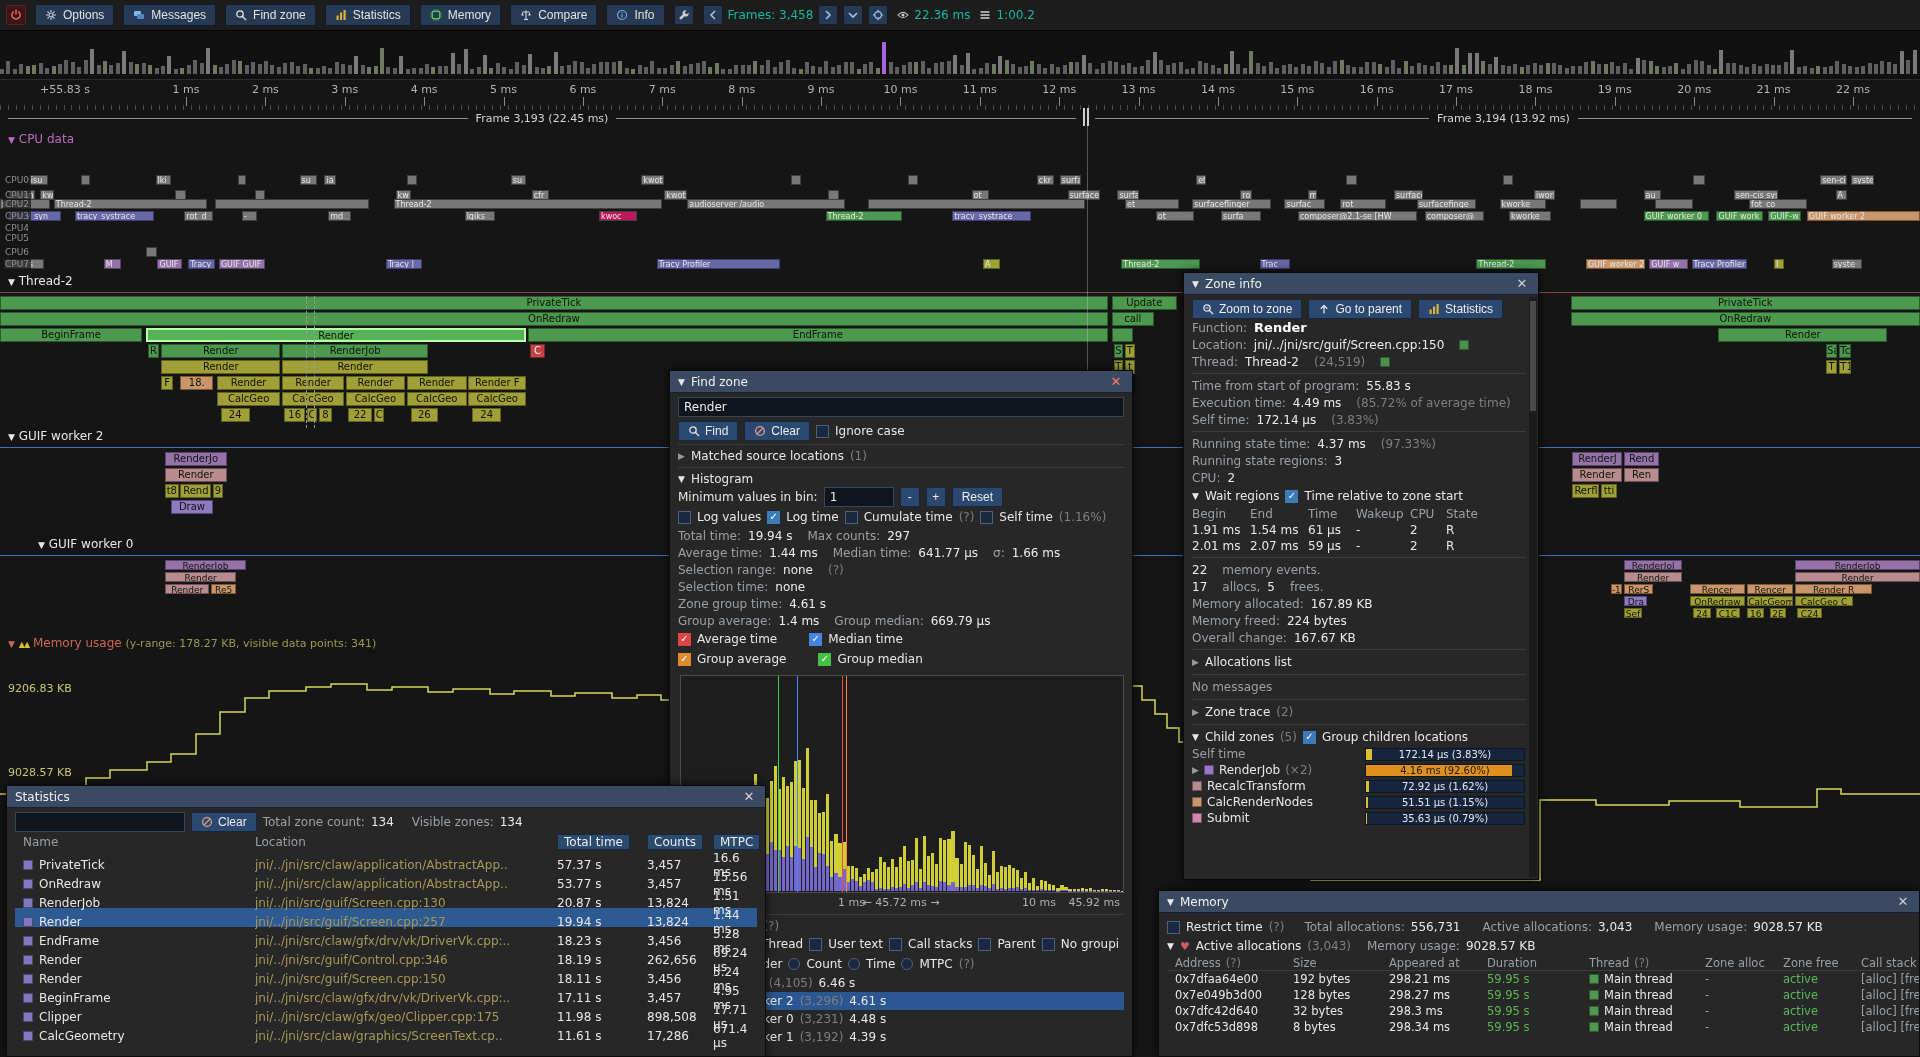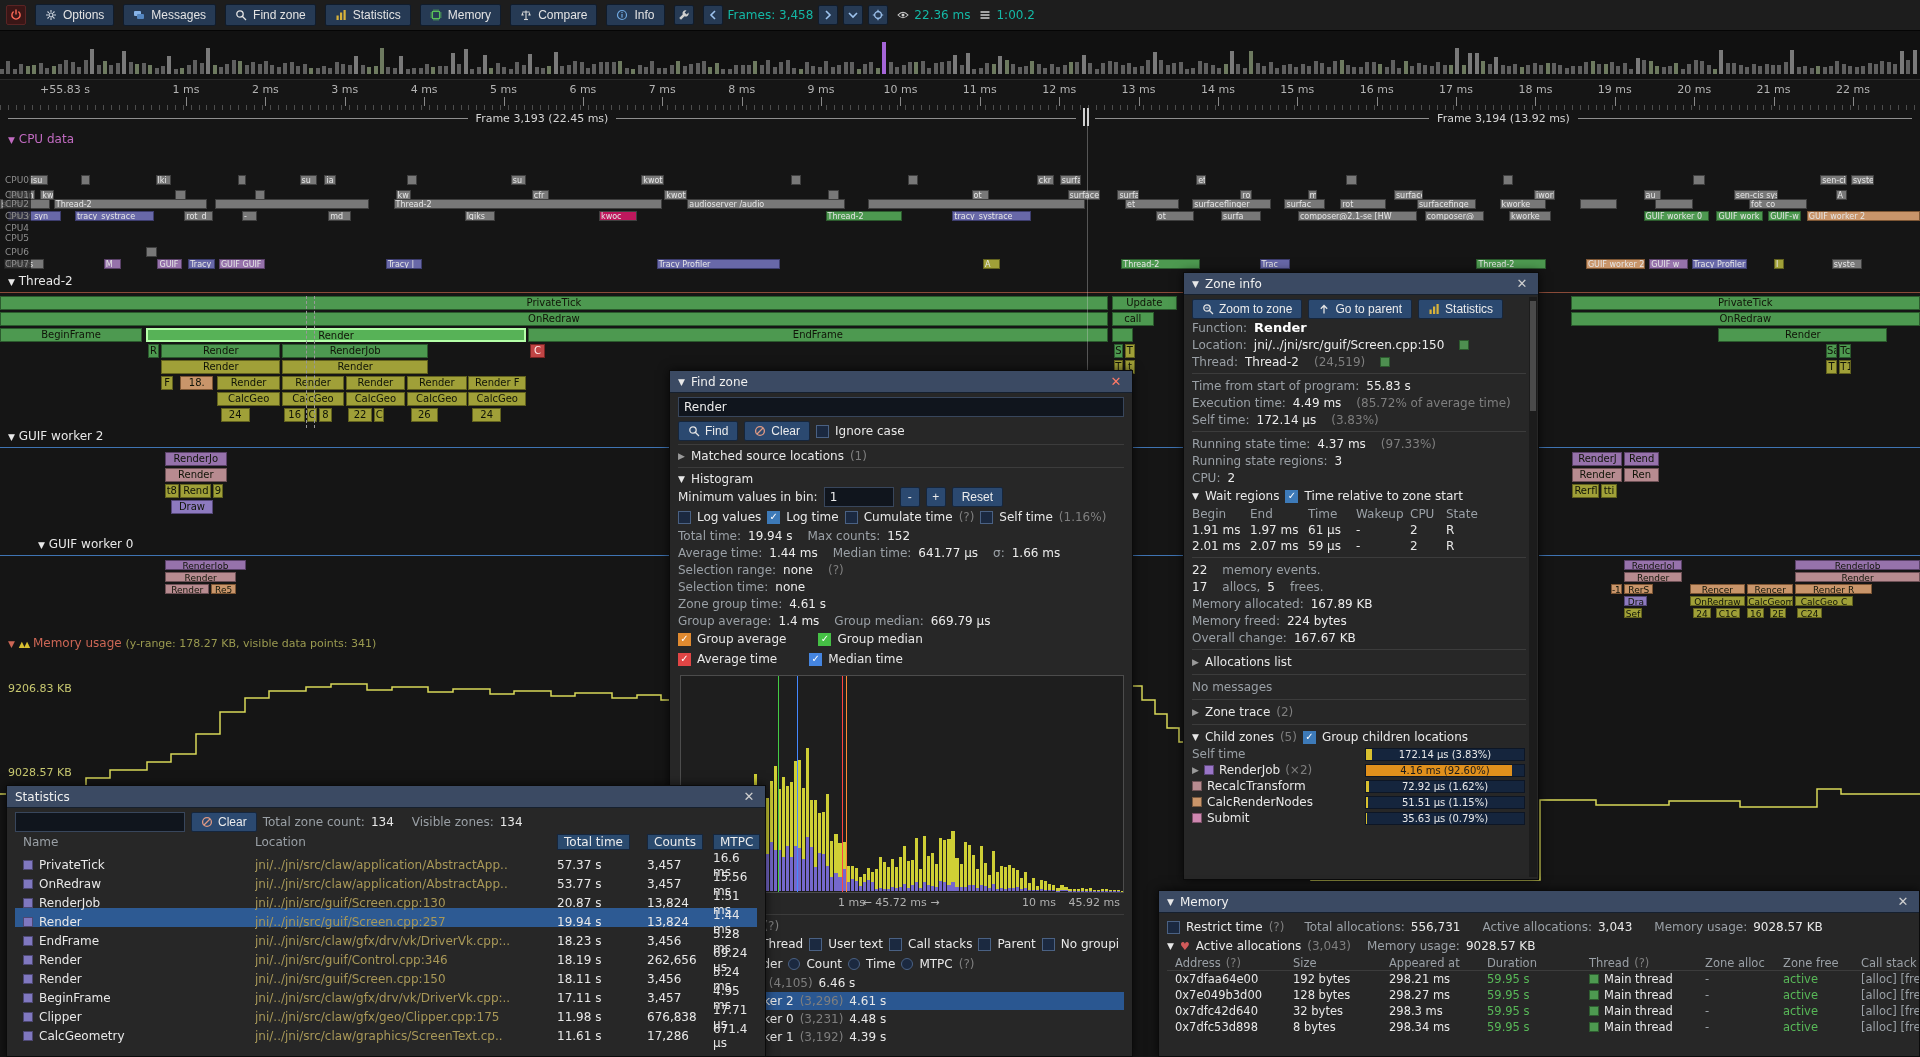--- a/index.html
+++ b/index.html
@@ -900,21 +900,21 @@
           <span class="hint">(?)</span>
           <div class="cb"></div>
           <span class="vlab">Self time</span>
           <span class="hint">(1.16%)</span>
         </div>
       <div id="fz-statlines">
           <div class="zi-line">
             <span class="sp-l">Total time:</span>
             <span class="sp-v">19.94 s</span>
             <span class="sp-l">Max counts:</span>
-            <span class="sp-v">152</span>
+            <span class="sp-v">297</span>
           </div>
           <div class="zi-line">
             <span class="sp-l">Average time:</span>
             <span class="sp-v">1.44 ms</span>
             <span class="sp-l">Median time:</span>
             <span class="sp-v">641.77 μs</span>
             <span class="sp-l">σ:</span>
             <span class="sp-v">1.66 ms</span>
           </div>
           <div class="zi-line">
@@ -932,30 +932,30 @@
           </div>
           <div class="zi-line">
             <span class="sp-l">Group average:</span>
             <span class="sp-v">1.4 ms</span>
             <span class="sp-l">Group median:</span>
             <span class="sp-v">669.79 μs</span>
           </div>
         </div>
       <div id="fz-legend">
           <div class="frow">
+            <div class="cb on" style="background: rgb(224, 69, 69); border-color: rgb(224, 69, 69);"></div>
+            <span class="vlab" style="margin-right: 26px;">Average time</span>
+            <div class="cb on" style="background: rgb(69, 133, 224); border-color: rgb(69, 133, 224);"></div>
+            <span class="vlab" style="margin-right: 26px;">Median time</span>
+          </div>
+          <div class="frow">
             <div class="cb on" style="background: rgb(224, 138, 48); border-color: rgb(224, 138, 48);"></div>
             <span class="vlab" style="margin-right: 26px;">Group average</span>
             <div class="cb on" style="background: rgb(69, 192, 69); border-color: rgb(69, 192, 69);"></div>
             <span class="vlab" style="margin-right: 26px;">Group median</span>
-          </div>
-          <div class="frow">
-            <div class="cb on" style="background: rgb(224, 69, 69); border-color: rgb(224, 69, 69);"></div>
-            <span class="vlab" style="margin-right: 26px;">Average time</span>
-            <div class="cb on" style="background: rgb(69, 133, 224); border-color: rgb(69, 133, 224);"></div>
-            <span class="vlab" style="margin-right: 26px;">Median time</span>
           </div>
         </div>
       <div id="fz-plot">
           <div class="hb" style="left: 0px; width: 3.13636px; height: 0.825033px;"></div>
           <div class="hbp" style="left: 0px; width: 3.13636px; height: 0.27401px;"></div>
           <div class="hb" style="left: 4.03636px; width: 3.13636px; height: 0.874361px;"></div>
           <div class="hbp" style="left: 4.03636px; width: 3.13636px; height: 0.308252px;"></div>
           <div class="hb" style="left: 8.07273px; width: 3.13636px; height: 0.990091px;"></div>
           <div class="hbp" style="left: 8.07273px; width: 3.13636px; height: 0.364945px;"></div>
           <div class="hb" style="left: 12.1091px; width: 3.13636px; height: 6.97283px;"></div>
@@ -1358,21 +1358,21 @@
             <span class="vlab">3,457</span>
             <span class="vlab">4.95 ms</span>
           </div>
           <div class="st-row">
             <div class="ncell">
               <div class="sq" style="background: rgb(128, 120, 192);"></div>
               <span class="vlab">Clipper</span>
             </div>
             <span class="loc">jni/../jni/src/claw/gfx/geo/Clipper.cpp:175</span>
             <span class="vlab">11.98 s</span>
-            <span class="vlab">676,838</span>
+            <span class="vlab">898,508</span>
             <span class="vlab">17.71 μs</span>
           </div>
           <div class="st-row">
             <div class="ncell">
               <div class="sq" style="background: rgb(128, 120, 192);"></div>
               <span class="vlab">CalcGeometry</span>
             </div>
             <span class="loc">jni/../jni/src/claw/graphics/ScreenText.cp..</span>
             <span class="vlab">11.61 s</span>
             <span class="vlab">17,286</span>
@@ -1475,21 +1475,21 @@
           <div class="zi-table-h">
             <span>Begin</span>
             <span>End</span>
             <span>Time</span>
             <span>Wakeup</span>
             <span>CPU</span>
             <span>State</span>
           </div>
           <div class="zi-table-r">
             <span class="vlab">1.91 ms</span>
-            <span class="vlab">1.97 ms</span>
+            <span class="vlab">1.54 ms</span>
             <span class="vlab">61 μs</span>
             <span class="vlab">-</span>
             <span class="vlab">2</span>
             <span class="vlab">R</span>
           </div>
           <div class="zi-table-r">
             <span class="vlab">2.01 ms</span>
             <span class="vlab">2.07 ms</span>
             <span class="vlab">59 μs</span>
             <span class="vlab">-</span>

